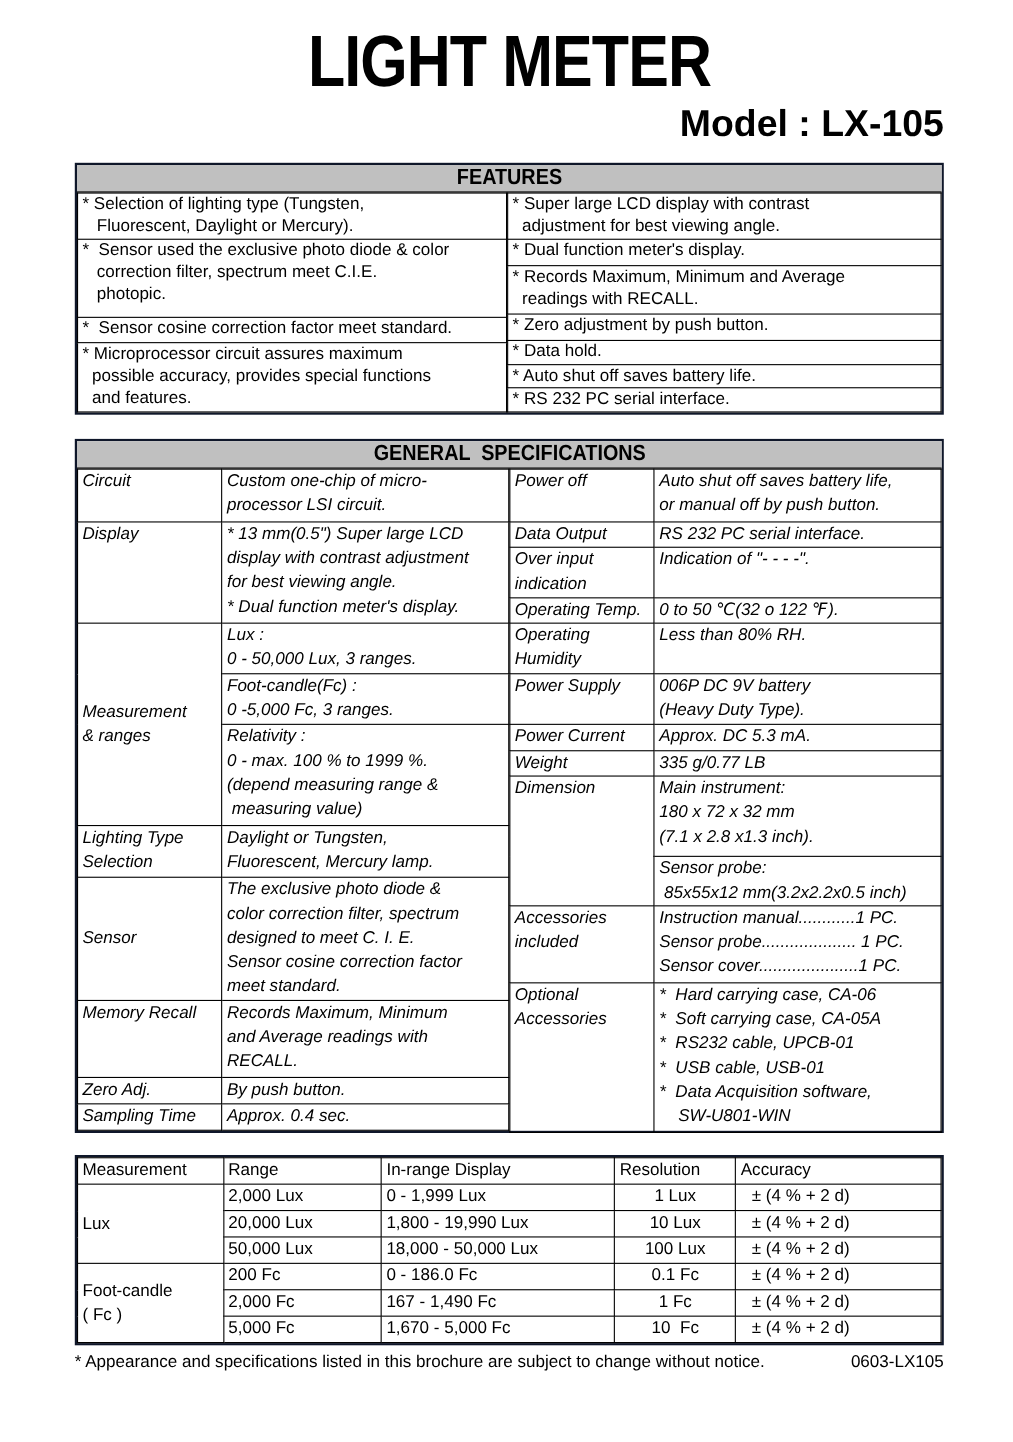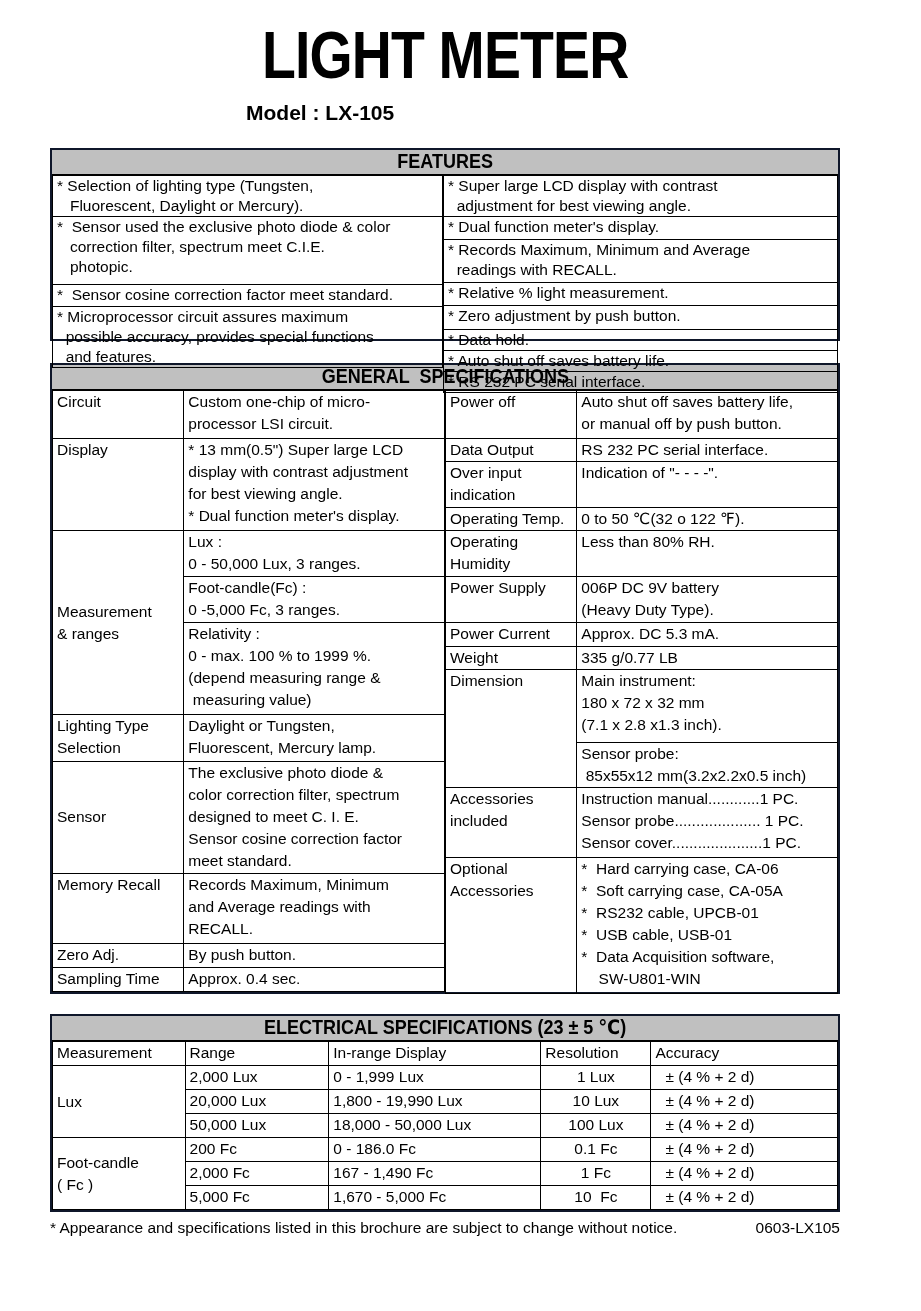--- a/index.html
+++ b/index.html
@@ -1,52 +1,52 @@
 <!DOCTYPE html>
 <html><head>
 <meta charset="utf-8">
 <style>
   html,body { margin:0; padding:0; }
   body {
     width:921px; height:1311px; background:#fff; color:#000;
     font-family:"Liberation Sans","DejaVu Sans",sans-serif;
     overflow:hidden;
   }
-  .content { width:790px; margin-left:50px; }
+  .content { width:790px; margin-left:68px; }
 
   .title { text-align:center; font-weight:bold; font-size:66px; line-height:78px; margin-top:16px; white-space:nowrap; }
   .title span { display:inline-block; transform:scaleX(0.84); letter-spacing:-1px; }
-  .model { font-weight:bold; font-size:21px; line-height:30px; margin-top:4px; padding-left:196px; }
+  .model { font-weight:bold; font-size:34px; line-height:30px; margin-top:4px; padding-left:196px;text-align:right; }
 
   .sect { border:2px solid #0f172a; }
   .sect-features   { margin-top:20px; }
   .sect-general    { margin-top:22px; }
   .sect-electrical { margin-top:20px; }
   .sect-header {
     background:#c0c0c0; text-align:center; font-weight:bold; font-size:20px;
     line-height:21px; padding:1px 0 2px; border-bottom:1px solid #000;
   }
   .sect-header span { display:inline-block; transform:scaleX(0.9); white-space:pre; }
 
   table { border-collapse:collapse; table-layout:fixed; }
   td {
     border:1px solid #000; vertical-align:top; padding:0 3px 0 4px;
     font-size:15.5px; line-height:22px; white-space:pre-wrap; overflow:hidden;
   }
 
   
-  .feat-body { display:flex; height:164px; }
+  .feat-body { display:flex; height:200px; }
   .feat-body table { height:100%; }
   .feat-left  { width:393px; }
   .feat-right { width:397px; }
   .feat-body td { line-height:20px; }
 
   
   .gen-body { display:flex; height:602px; }
-  .gen-body table { height:100%; }
+  .gen-body table { height:100%;font-style:italic; }
   .gen-half { width:395px; }
   .col-lbl { width:131px; }
   .col-val { width:260px; }
   td.vmid { vertical-align:middle; }
 
   
   .elec-table { width:100%; }
   .elec-table td { line-height:22px; }
   .elec-table tr { height:24px; }
   .c-meas { width:130px; } .c-range { width:141px; } .c-inrange { width:208px; }
@@ -93,23 +93,20 @@
             <tr style="height:40px">
               <td>* Super large LCD display with contrast
   adjustment for best viewing angle.</td>
             </tr>
         <tr style="height:23px">
               <td>* Dual function meter's display.</td>
             </tr>
         <tr style="height:43px">
               <td>* Records Maximum, Minimum and Average
   readings with RECALL.</td>
-            </tr>
-        <tr style="height:23px">
-              <td>* Relative % light measurement.</td>
             </tr>
         <tr style="height:24px">
               <td>* Zero adjustment by push button.</td>
             </tr>
         <tr style="height:20px">
               <td>* Data hold.</td>
             </tr>
         <tr style="height:20px">
               <td>* Auto shut off saves battery life.</td>
             </tr>
@@ -256,21 +253,20 @@
 *  USB cable, USB-01
 *  Data Acquisition software,
     SW-U801-WIN</td>
         </tr>
       </tbody>
         </table>
     </div>
   </div>
 
   <div class="sect sect-electrical">
-    <div class="sect-header"><span>ELECTRICAL SPECIFICATIONS (23 ± 5 ℃)</span></div>
     <table class="elec-table">
       <colgroup>
           <col class="c-meas">
           <col class="c-range">
           <col class="c-inrange">
           <col class="c-res">
           <col class="c-acc">
         </colgroup>
       <tbody>
           <tr>

